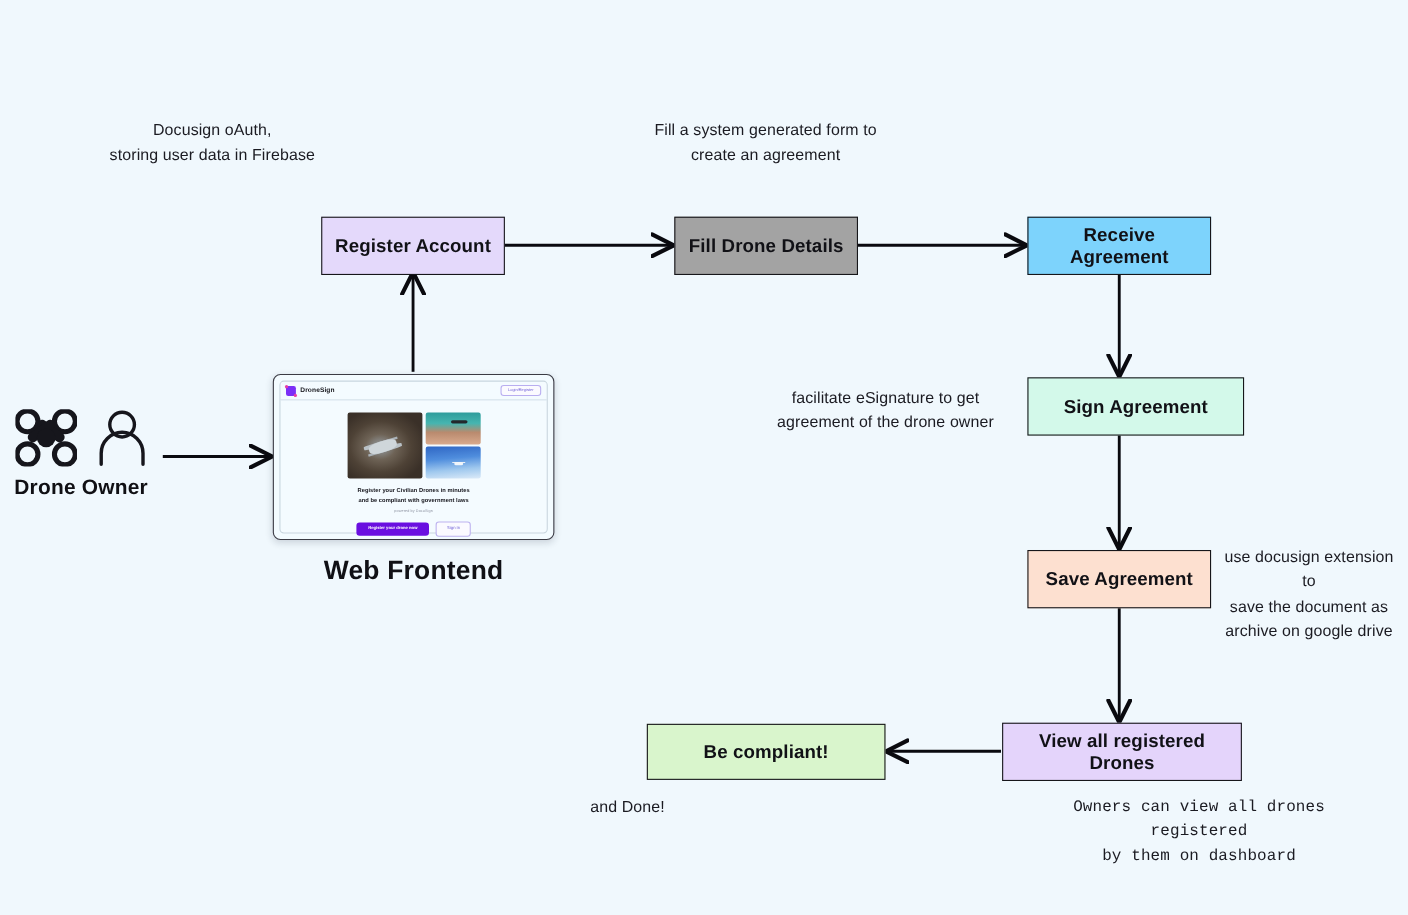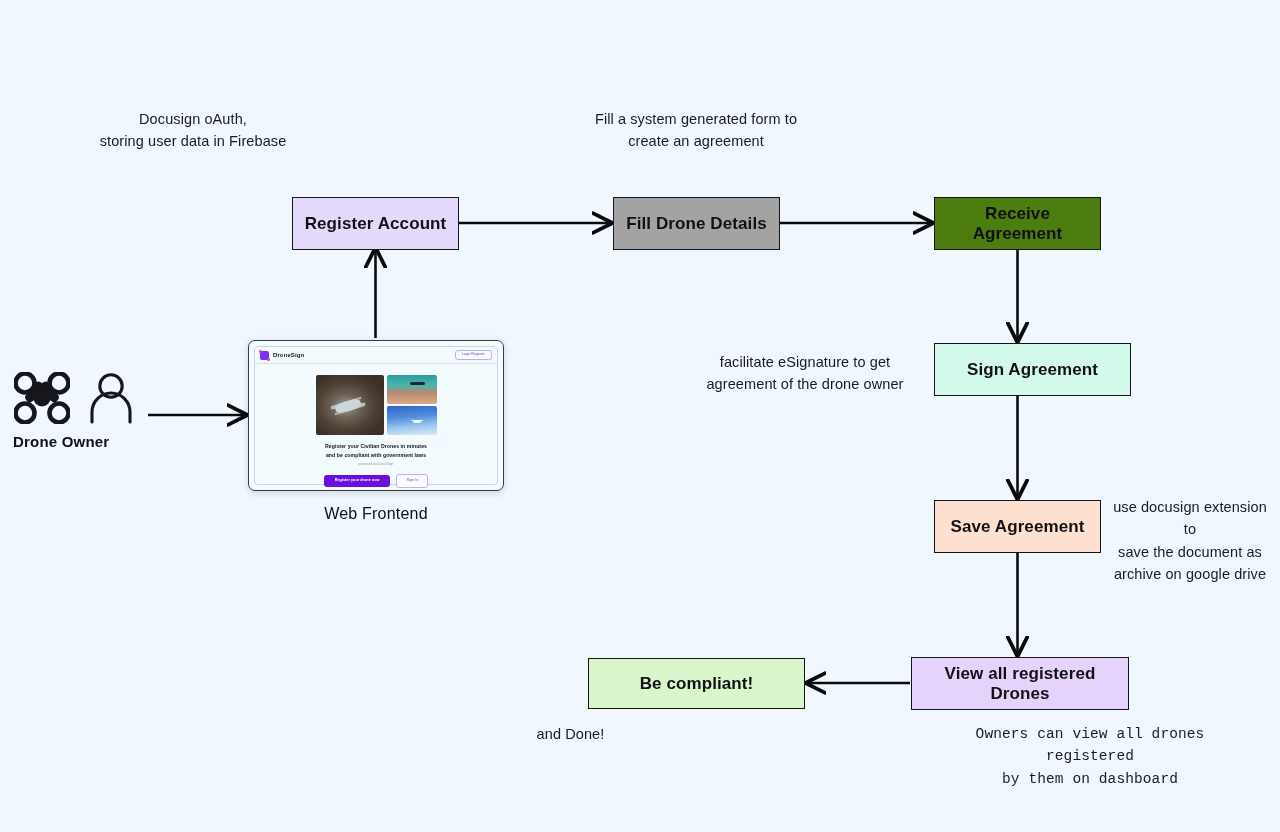--- a/index.html
+++ b/index.html
@@ -42,21 +42,21 @@
     font-weight: bold;
     color: #111116;
     letter-spacing: .1px;
     text-align: center;
     padding: 0 8px;
   }
 
   
   .actor-label {
     position: absolute;
-    font-size: 15px;
+    font-size: 19px;
     font-weight: bold;
     color: #101014;
     letter-spacing: .2px;
   }
   .actor-icons {
     position: absolute;
     display: flex;
     align-items: center;
     gap: 18px;
   }
@@ -235,22 +235,22 @@
     background: #fbfaff;
     color: #6b5bd6;
     font-size: 3.8px;
     border: .7px solid #bdb2ef;
     border-radius: 3px;
     padding: 4px 9px;
     line-height: 1;
   }
   .mock-caption {
     position: absolute;
-    font-size: 16px;
-    font-weight: normal;
+    font-size: 24px;
+    font-weight: bold;
     color: #101015;
     text-align: center;
     letter-spacing: .2px;
   }
 
   
   #arrows {
     position: absolute;
     left: 0; top: 0;
     width: 1280px; height: 832px;
@@ -340,21 +340,21 @@
   <div class="mock-caption" style="left:248px; top:505px; width:256px;">Web Frontend</div>
 
   <div class="box" style="left:292px; top:197px; width:167px; height:53px; background:#e4d9fb;">
     <span>Register Account</span>
   </div>
 
   <div class="box" style="left:613px; top:197px; width:167px; height:53px; background:#a3a3a3;">
     <span>Fill Drone Details</span>
   </div>
 
-  <div class="box" style="left:934px; top:197px; width:167px; height:53px; background:#4d7c0f;">
+  <div class="box" style="left:934px; top:197px; width:167px; height:53px; background:#7dd3fc;">
     <span>Receive Agreement</span>
   </div>
 
   <div class="box" style="left:934px; top:343px; width:197px; height:53px; background:#d3f9ea;">
     <span>Sign Agreement</span>
   </div>
 
   <div class="box" style="left:934px; top:500px; width:167px; height:53px; background:#fde0d0;justify-content:center;">
     <span>Save Agreement</span>
   </div>

